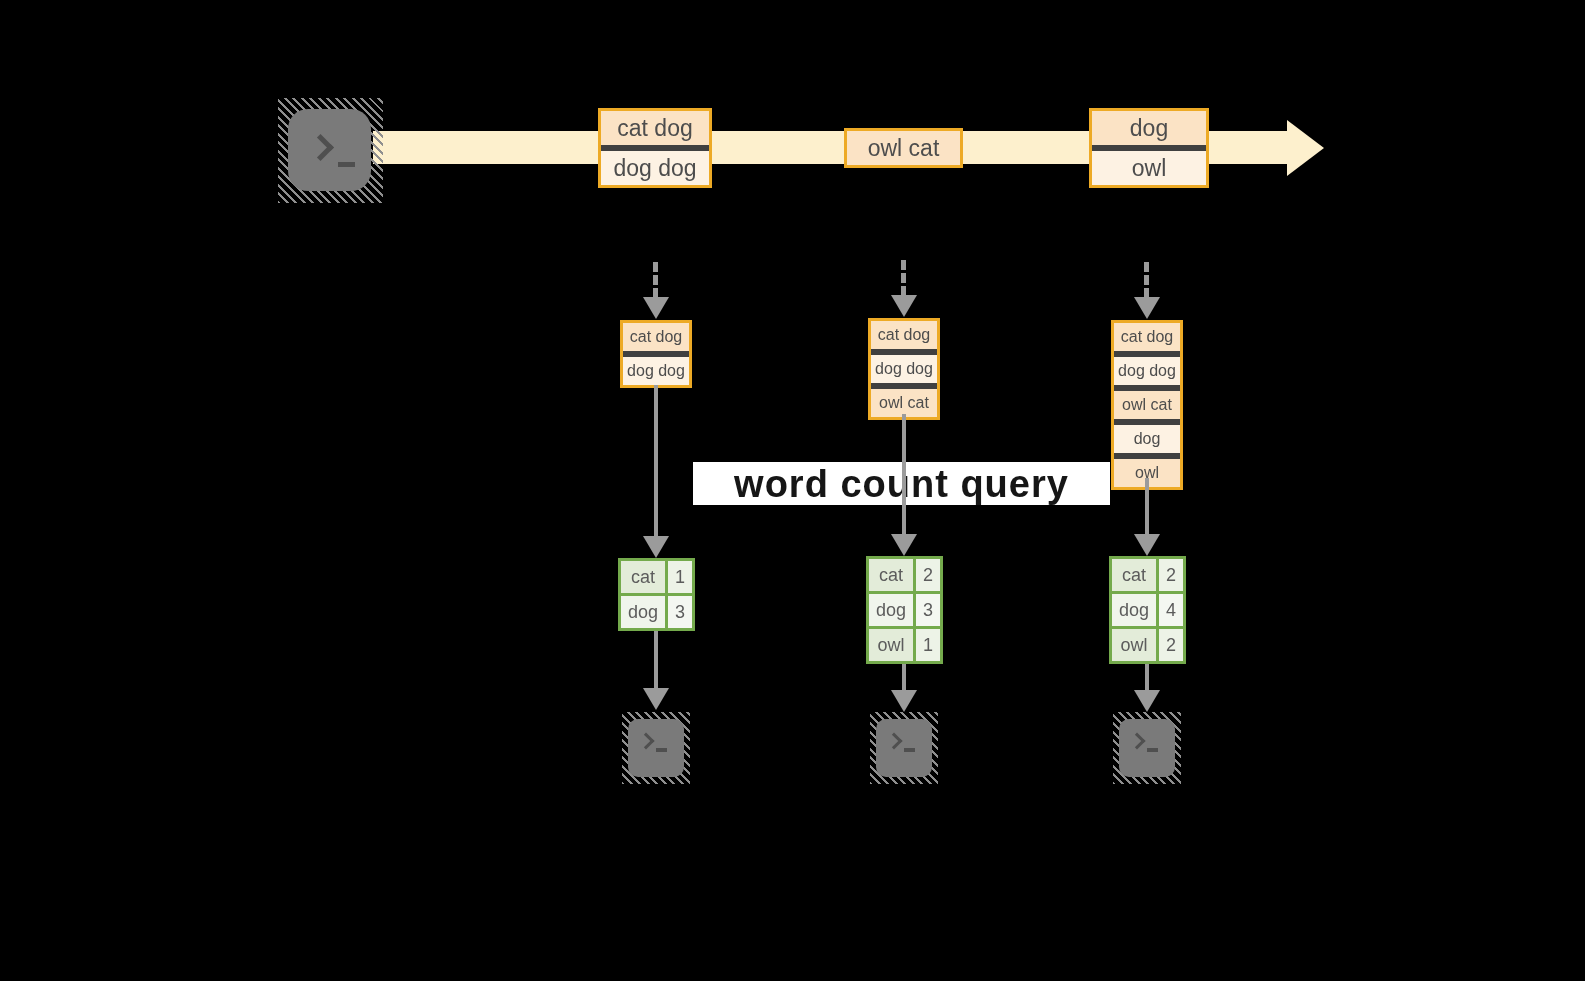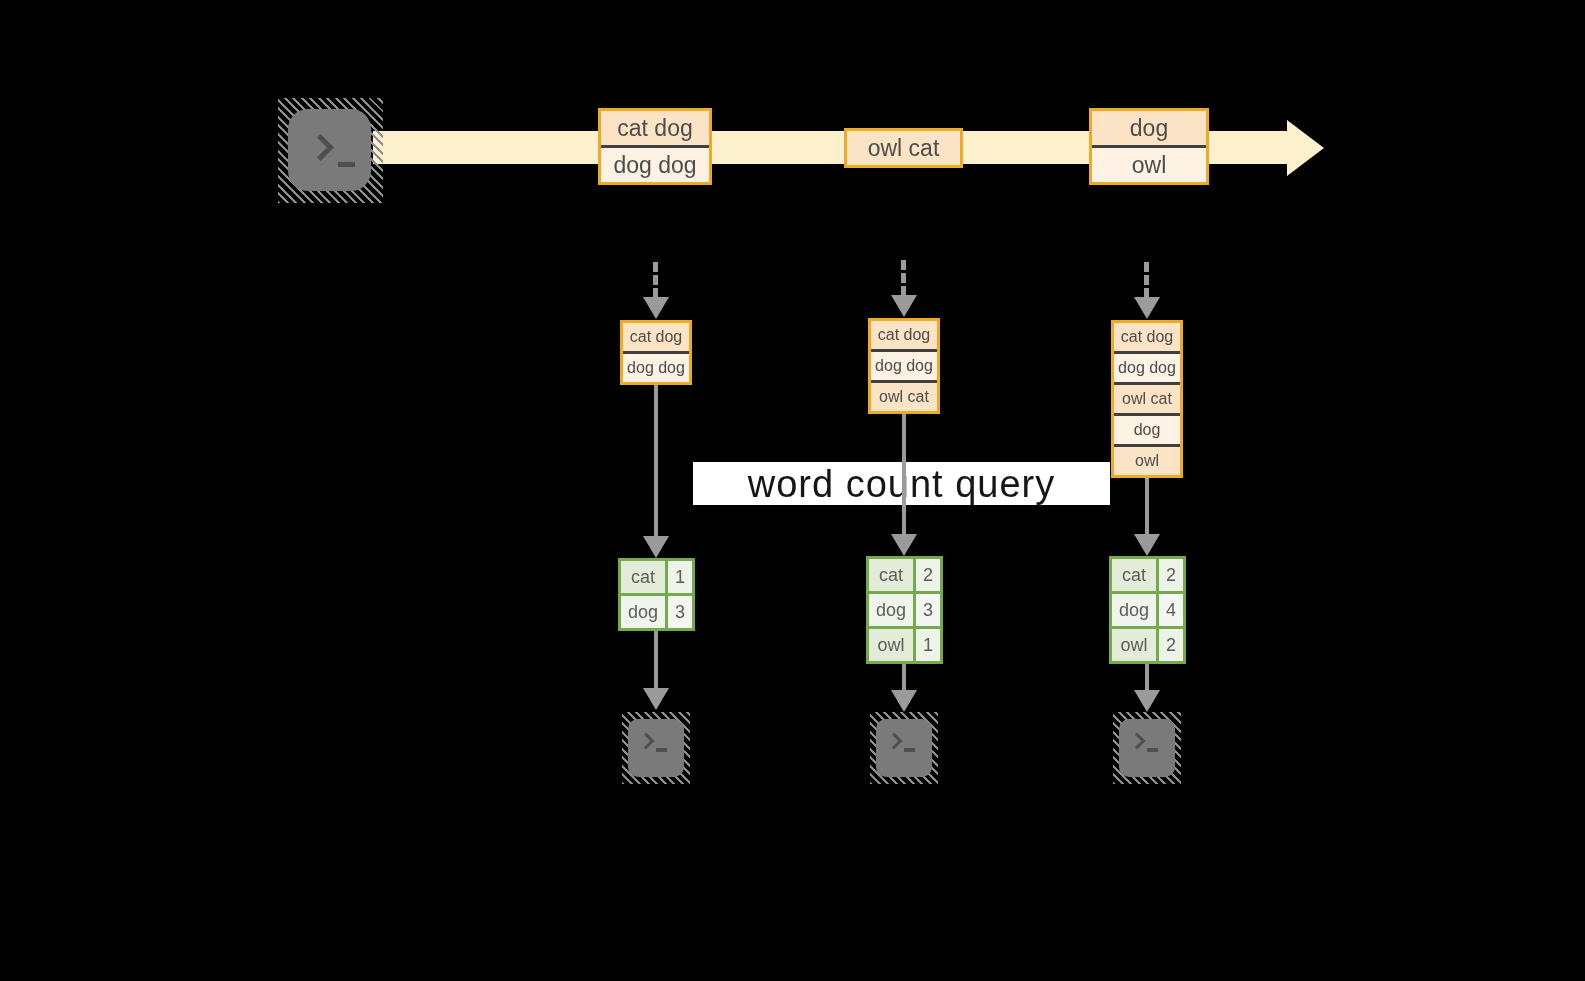--- a/index.html
+++ b/index.html
@@ -29,38 +29,38 @@
   .stream-head{
     width:0;height:0;border-top:28px solid transparent;border-bottom:28px solid transparent;
     border-left:37px solid #fdf0cd;
   }
 
   
   .obox{border:3px solid #edaa25;box-sizing:border-box;}
   .obox .row{
     text-align:center;color:#4d4d4d;overflow:hidden;white-space:nowrap;
   }
-  .obox .row + .row{border-top:3px solid #404040;}
+  .obox .row + .row{border-top:6px solid #404040;}
   .obox.big .row{height:34px;line-height:34px;font-size:23px;}
   .obox.small .row{height:28px;line-height:28px;font-size:16px;}
   .fill-a{background:#fbe3c5;}
   .fill-b{background:#fdf2e3;}
 
   
   .dashline{width:0;border-left:5px dashed #9b9b9b;}
   .solidline{width:4px;background:#9b9b9b;}
   .head-down{
     width:0;height:0;border-left:13px solid transparent;border-right:13px solid transparent;
     border-top:22px solid #9b9b9b;
   }
 
   
   .banner{
     background:#ffffff;color:#161616;text-align:center;
-    font-size:38px;font-weight:400;letter-spacing:1px;line-height:44px;
+    font-size:38px;font-weight:700;letter-spacing:1px;line-height:44px;
   }
 
   
   .gtable{border:3px solid #74aa4c;box-sizing:border-box;width:77px;}
   .gtable .grow{display:flex;}
   .gtable .grow + .grow{border-top:3px solid #74aa4c;}
   .gtable .key,.gtable .val{
     height:32px;line-height:32px;text-align:center;color:#5c5c5c;font-size:18px;
     overflow:hidden;
   }

